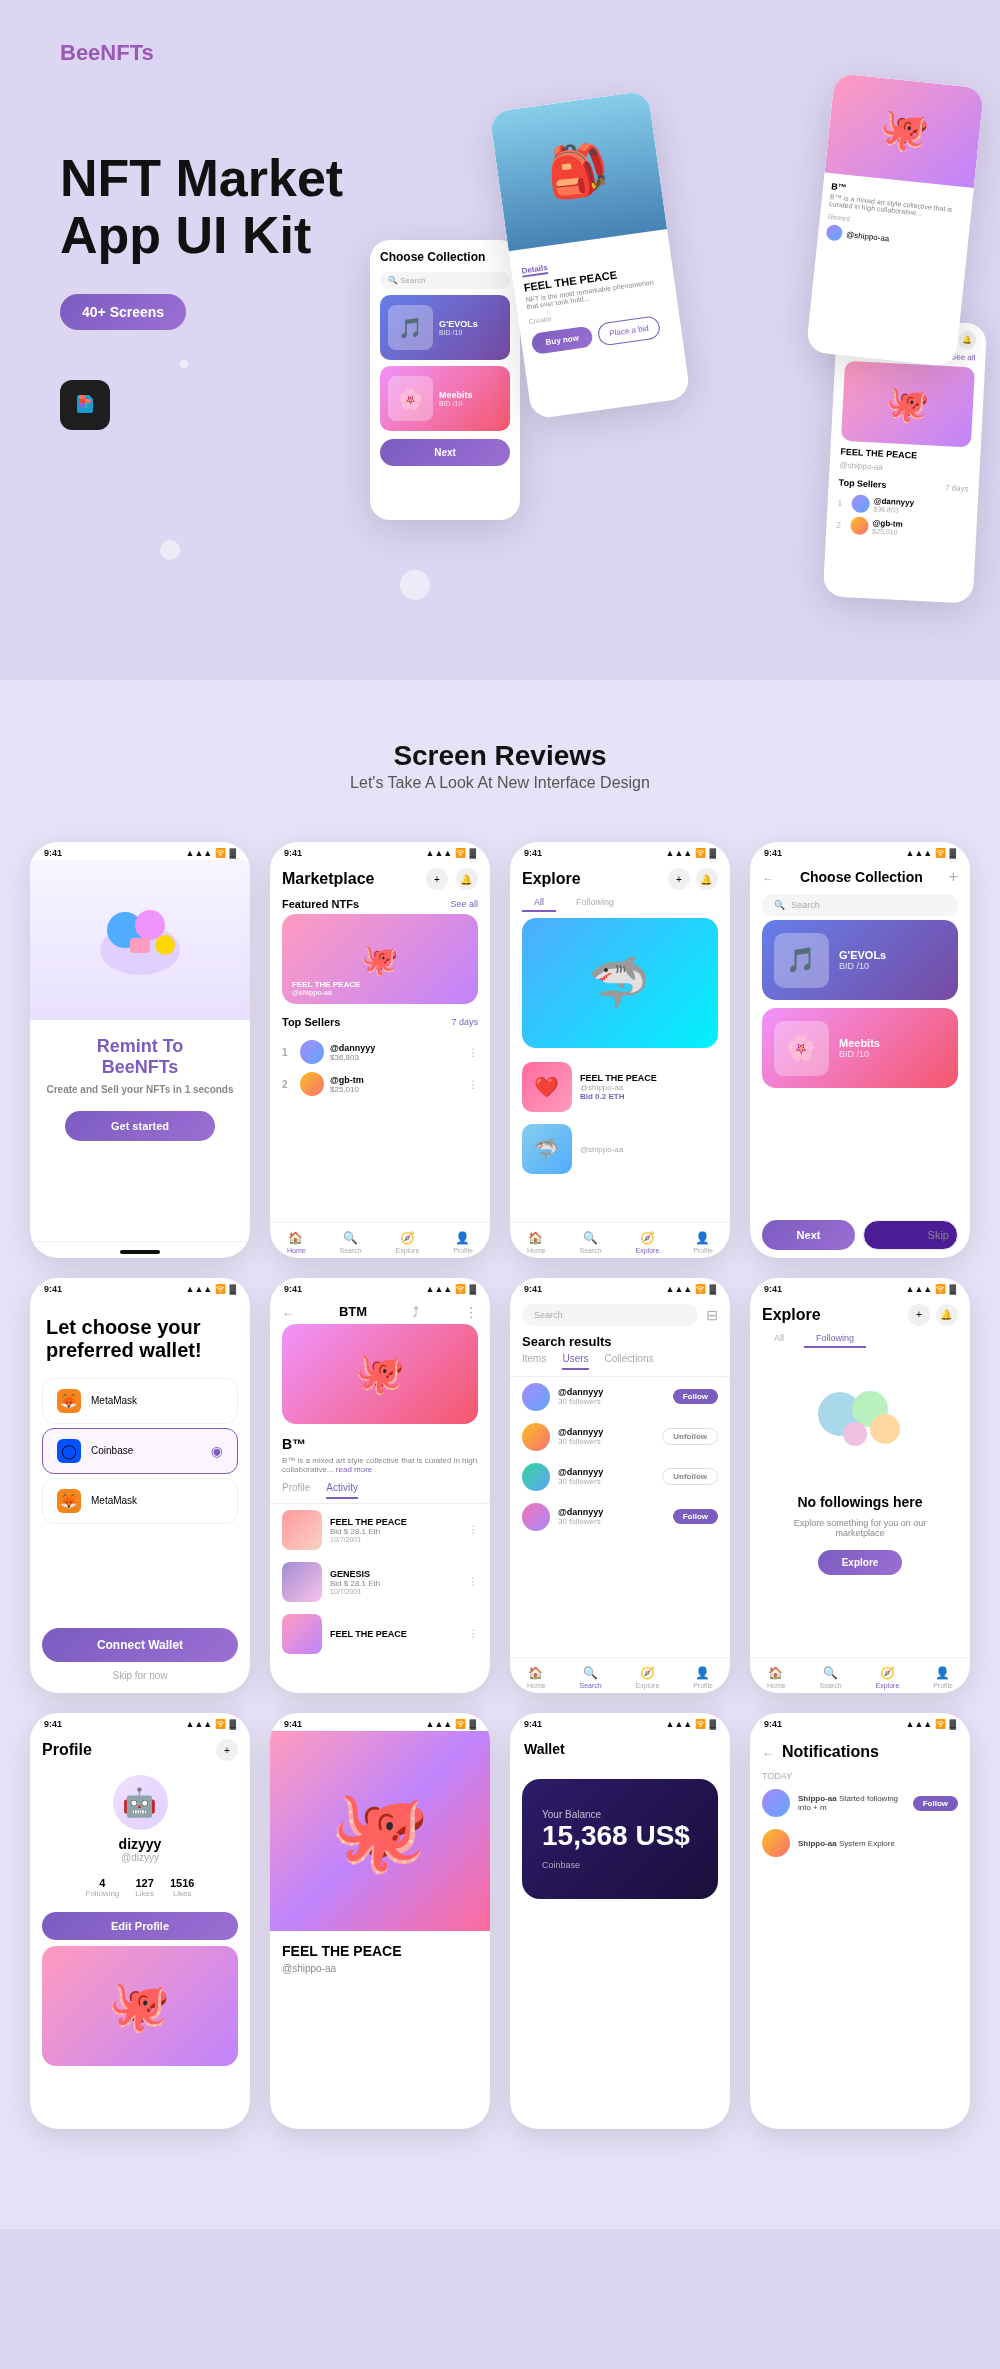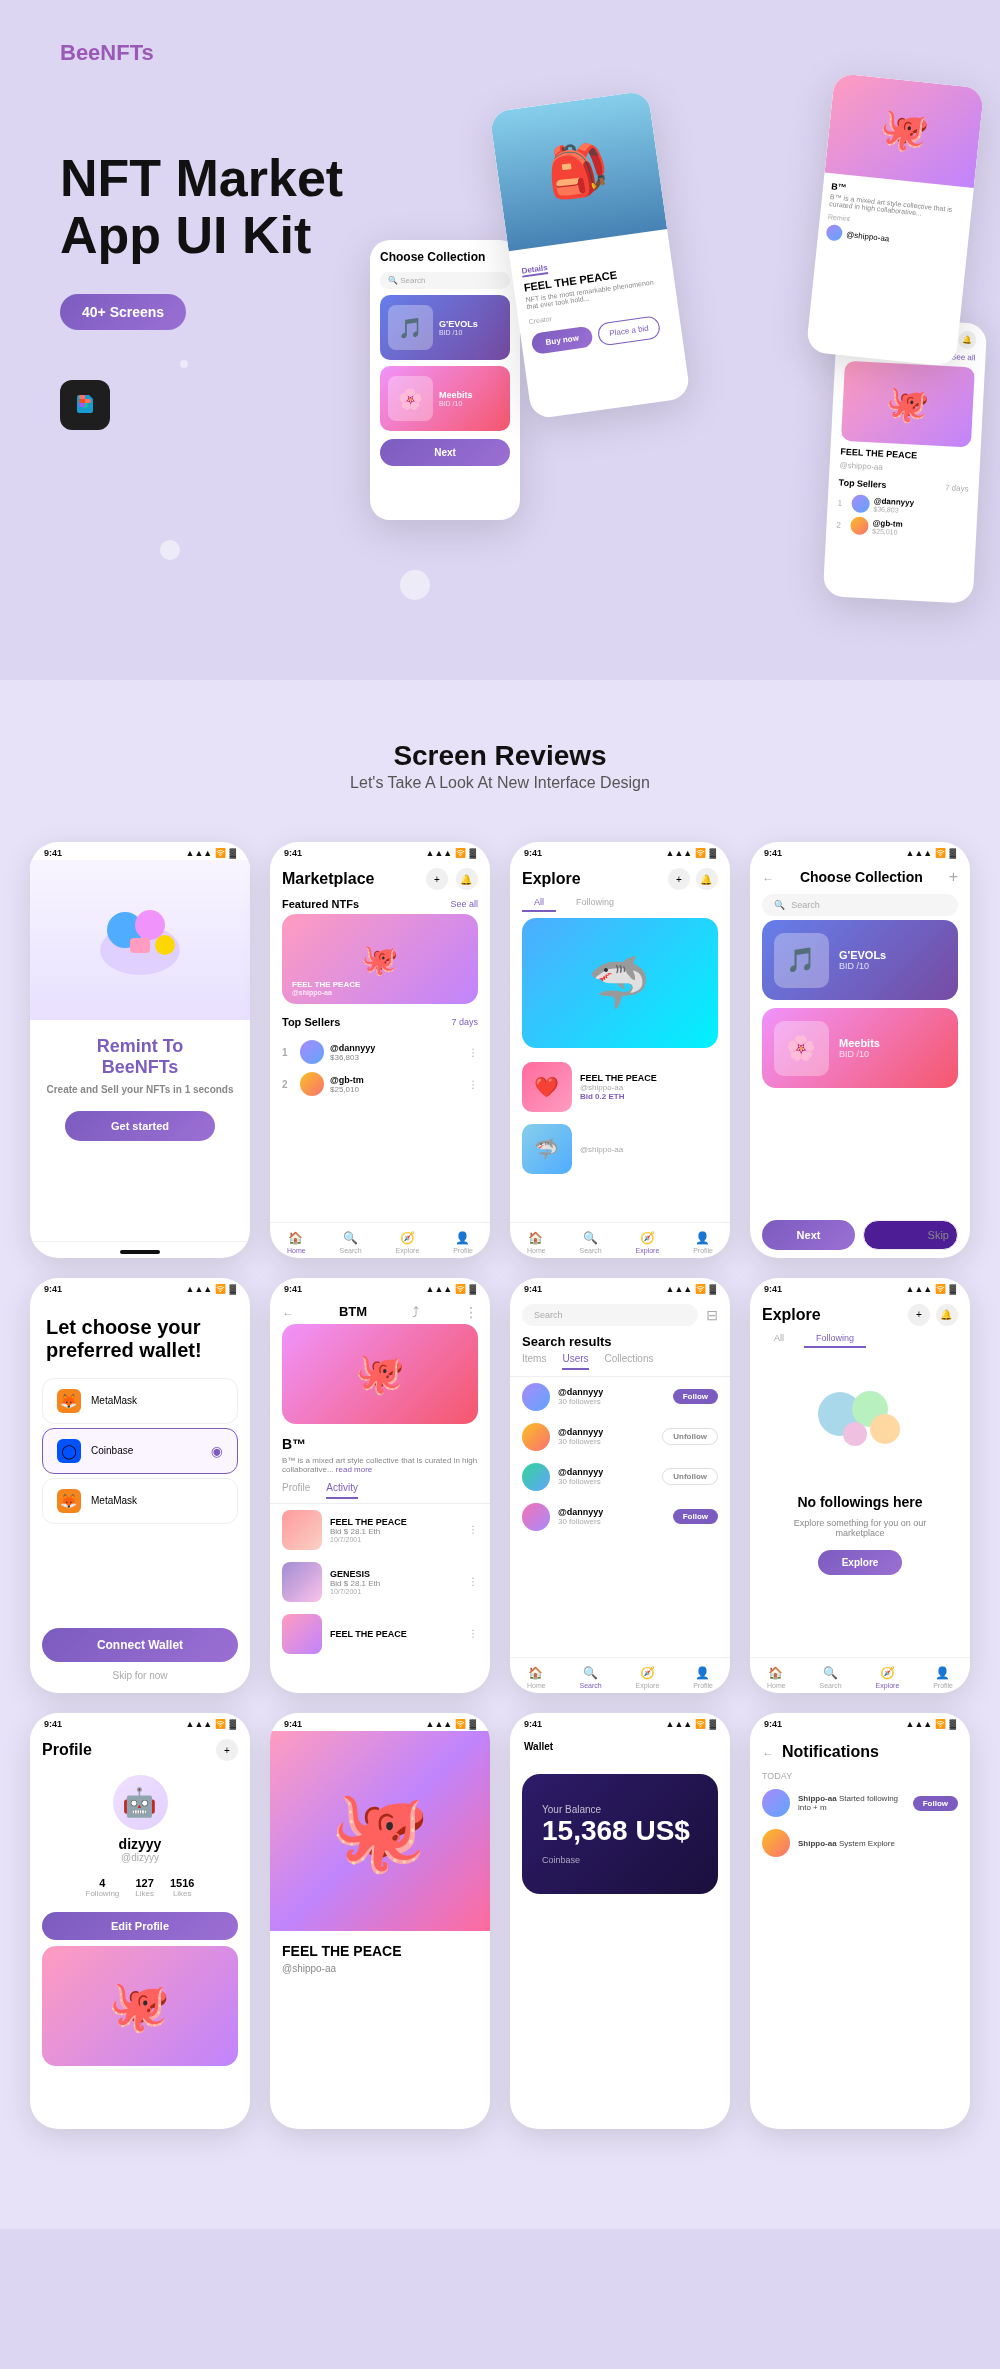--- a/index.html
+++ b/index.html
@@ -1260,21 +1260,21 @@
       <div class="phone-status-bar">
         <span>9:41</span>
         <div class="status-icons">
           <span>▲▲▲</span>
           <span>🛜</span>
           <span>▓</span>
         </div>
       </div>
       <div class="phone-content">
         <div style="padding:10px 14px;display:flex;justify-content:space-between;align-items:center;">
-          <span style="font-size:10px;font-weight:800;">Wallet</span>
+          <span style="font-size:14px;font-weight:800;">Wallet</span>
         </div>
         <div class="wallet-balance-card">
           <div class="wallet-balance-label">Your Balance</div>
           <div class="wallet-balance-amount">15,368 US$</div>
           <div class="coinbase-logo">Coinbase</div>
         </div>
       </div>
     </div>
 
     <div class="phone-frame">

